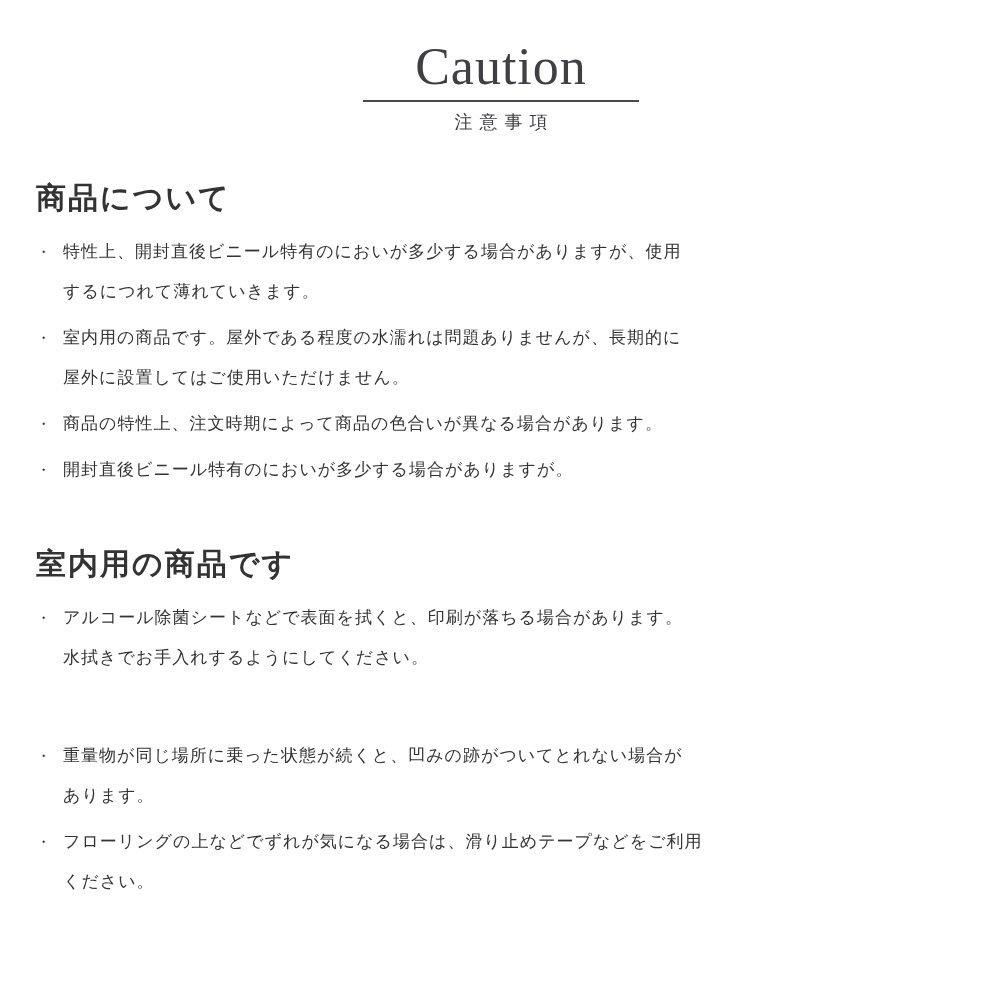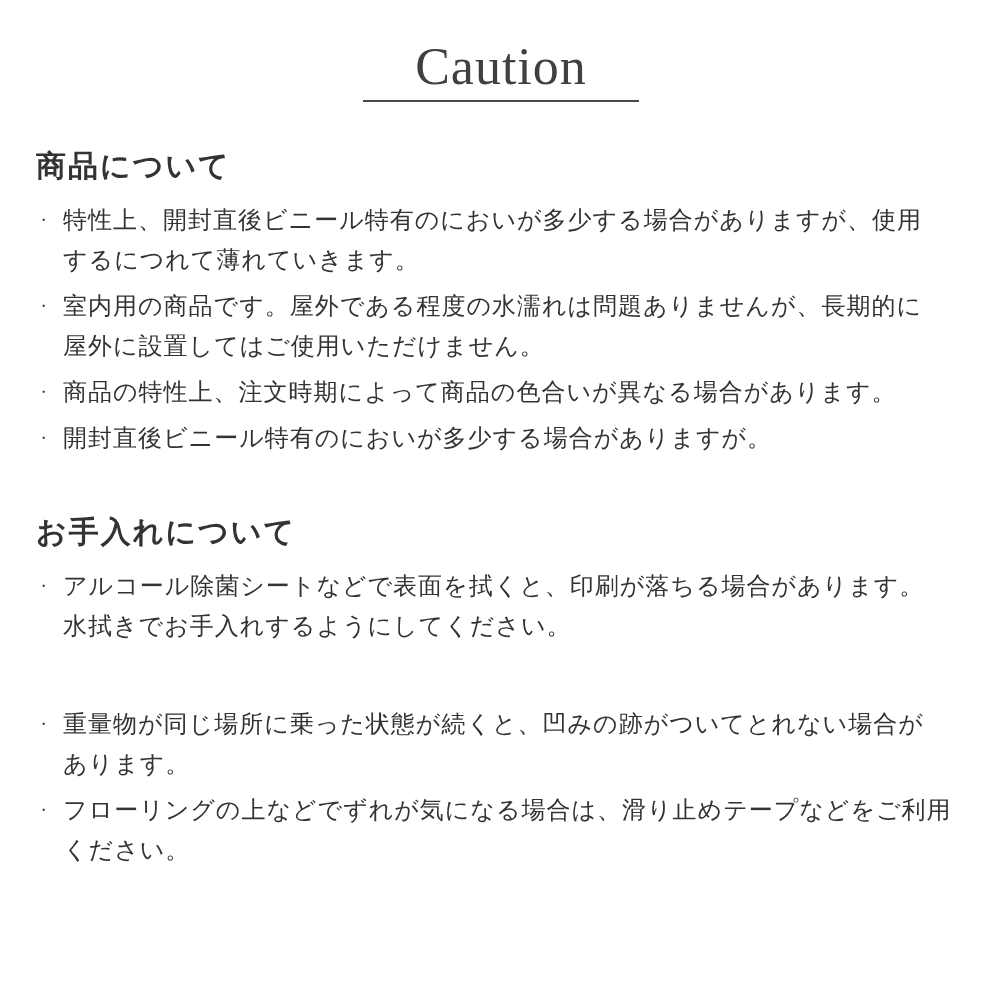--- a/index.html
+++ b/index.html
@@ -67,35 +67,36 @@
   }
   .bullet-mark {
     flex: 0 0 27px;
     width: 27px;
     font-size: 15px;
     line-height: 40px;
     color: #333333;
   }
   .bullet-text {
     flex: 1 1 auto;
-    font-size: 24px;
+    font-size: 17px;
     line-height: 40px;
     letter-spacing: 1px;
     color: #333333;
     white-space: pre-wrap;
   }
 </style>
 </head>
 <body>
 
 <div class="page">
 
   <header class="caution-header">
     <h1 class="title">Caution</h1>
     <div class="title-rule"></div>
+    <div class="subtitle">注意事項</div>
   </header>
 
   <section class="notice-section">
     <h2 class="section-heading">商品について</h2>
     <ul class="bullet-list">
       <li class="bullet-item">
         <span class="bullet-mark">・</span>
         <span class="bullet-text">特性上、開封直後ビニール特有のにおいが多少する場合がありますが、使用
 するにつれて薄れていきます。</span>
       </li>
@@ -109,21 +110,21 @@
         <span class="bullet-text">商品の特性上、注文時期によって商品の色合いが異なる場合があります。</span>
       </li>
       <li class="bullet-item">
         <span class="bullet-mark">・</span>
         <span class="bullet-text">開封直後ビニール特有のにおいが多少する場合がありますが。</span>
       </li>
     </ul>
   </section>
 
   <section class="notice-section">
-    <h2 class="section-heading">お手入れについて</h2>
+    <h2 class="section-heading">室内用の商品です</h2>
     <ul class="bullet-list">
       <li class="bullet-item">
         <span class="bullet-mark">・</span>
         <span class="bullet-text">アルコール除菌シートなどで表面を拭くと、印刷が落ちる場合があります。
 水拭きでお手入れするようにしてください。</span>
       </li>
     </ul>
   </section>
 
   <section class="notice-section">

